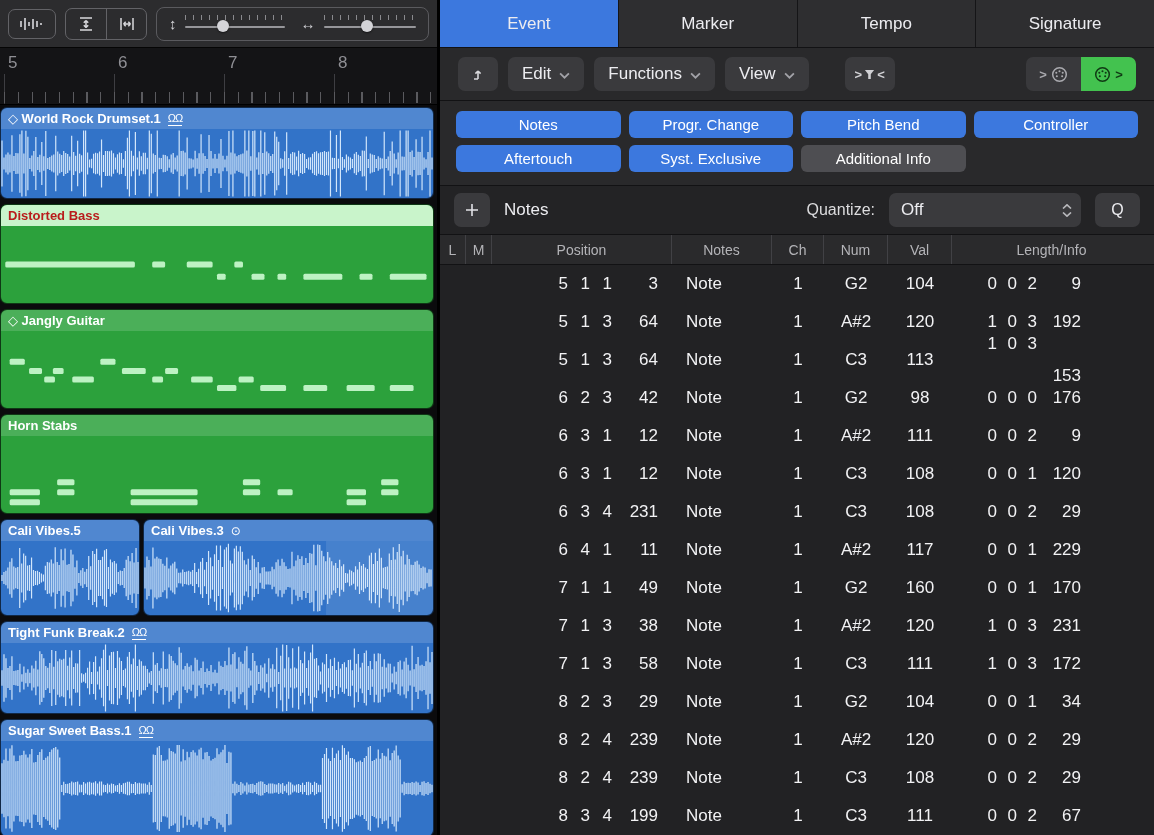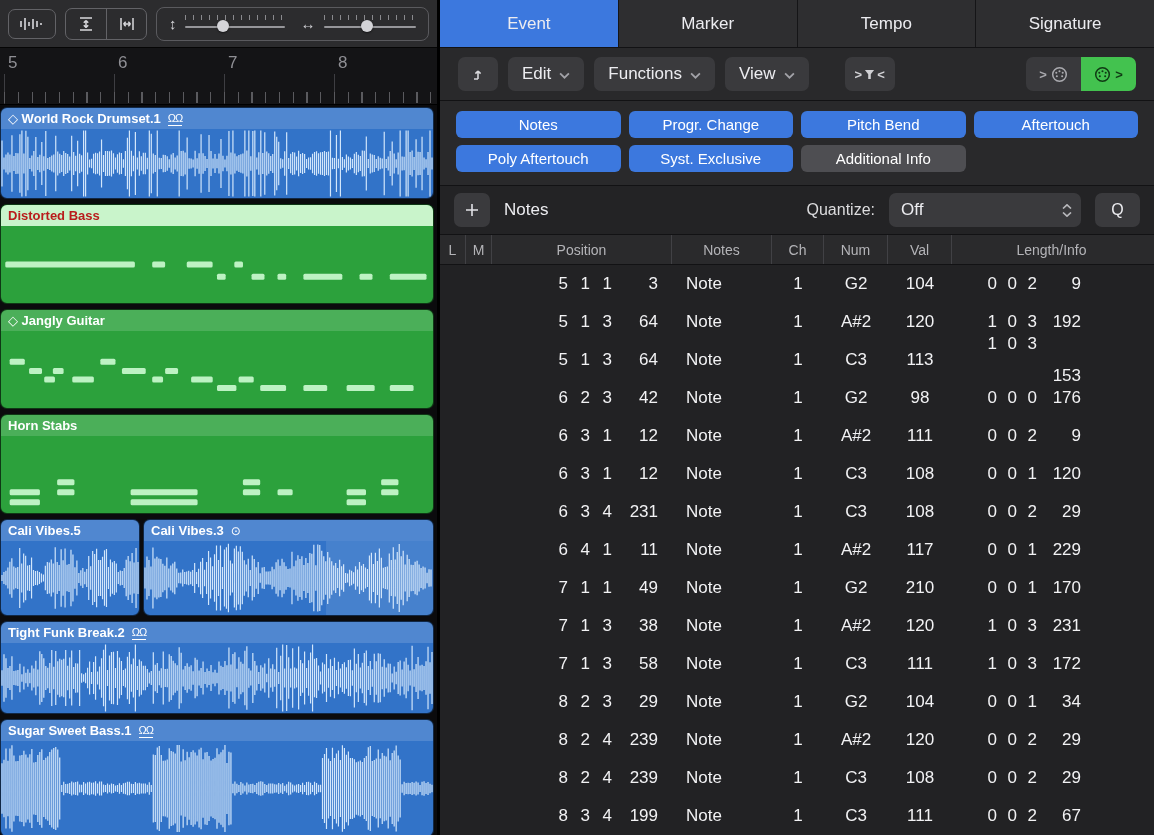--- a/index.html
+++ b/index.html
@@ -346,22 +346,22 @@
             </svg>
           <span>&gt;</span>
         </div>
       </div>
     </div>
 
     <div class="filters">
         <div class="filter">Notes</div>
         <div class="filter">Progr. Change</div>
         <div class="filter">Pitch Bend</div>
+        <div class="filter">Controller</div>
         <div class="filter">Aftertouch</div>
-        <div class="filter">Poly Aftertouch</div>
         <div class="filter">Syst. Exclusive</div>
         <div class="filter off">Additional Info</div>
       </div>
 
     <div class="subheader">
       <div class="btn sqbtn" style="width:36px">
         <svg width="14" height="14" viewBox="0 0 14 14" stroke="#e2e2e6" stroke-width="1.6">
             <path d="M7 1 V13 M1 7 H13"></path>
           </svg>
       </div>
@@ -592,21 +592,21 @@
             <div class="quad">
               <span style="width: 34px;">7</span>
               <span style="width: 22px;">1</span>
               <span style="width: 22px;">1</span>
               <span style="width: 46px;">49</span>
             </div>
           </div>
           <div class="td c-status">Note</div>
           <div class="td c-ch">1</div>
           <div class="td c-num">G2</div>
-          <div class="td c-val">210</div>
+          <div class="td c-val">160</div>
           <div class="td c-len">
             <div class="quad">
               <span style="width: 18px;">0</span>
               <span style="width: 20px;">0</span>
               <span style="width: 20px;">1</span>
               <span style="width: 44px;">170</span>
             </div>
           </div>
         </div>
         <div class="tr">

